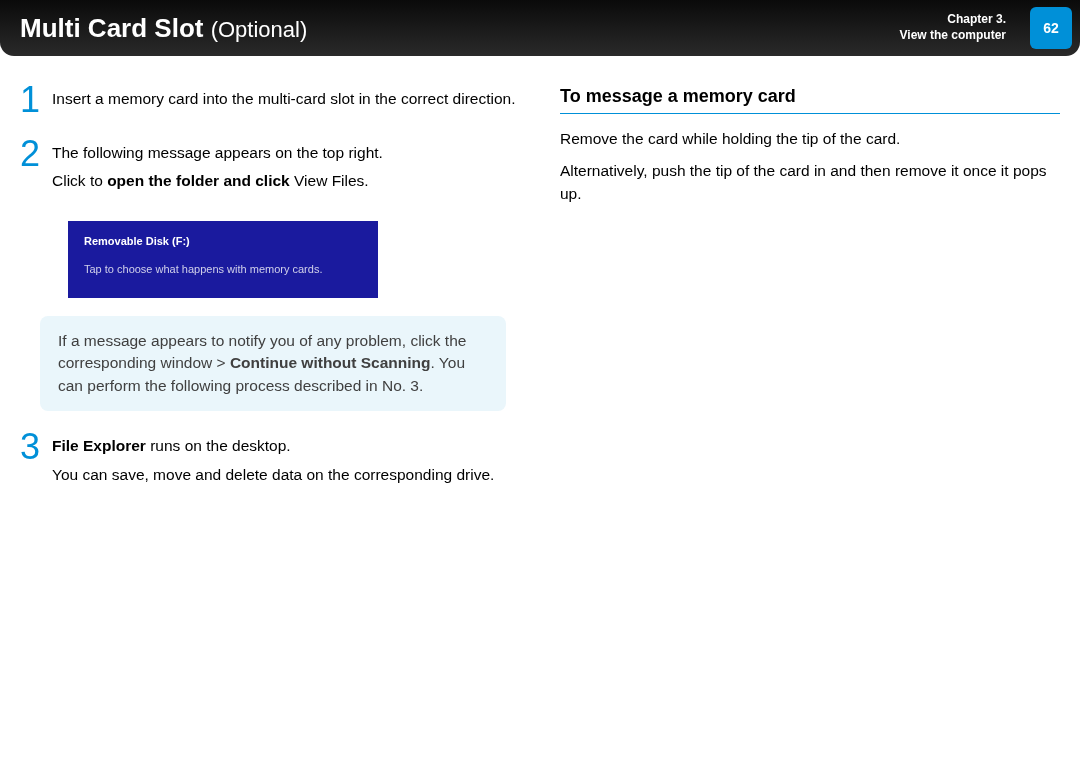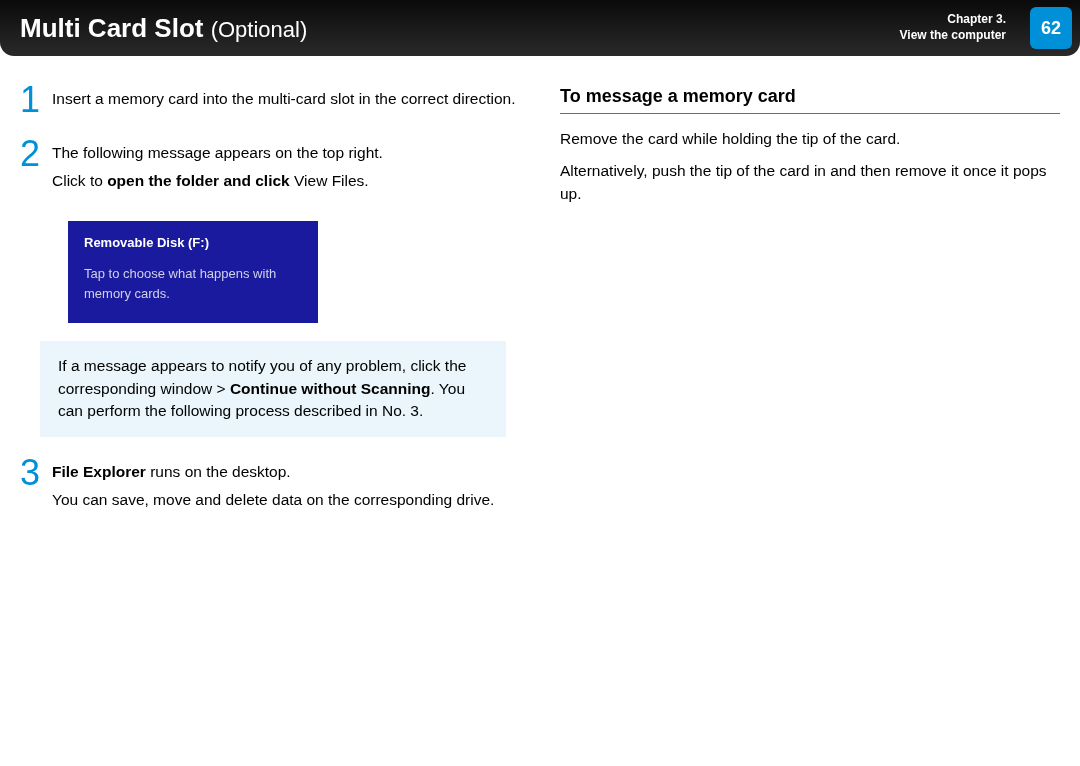--- a/index.html
+++ b/index.html
@@ -46,21 +46,21 @@
       padding-right: 8px;
     }
     .page-badge {
       background: #0090d8;
       color: #fff;
       width: 42px;
       height: 42px;
       display: flex;
       align-items: center;
       justify-content: center;
-      font-size: 18px;
+      font-size: 14px;
       font-weight: bold;
       border-radius: 6px;
       margin-right: 8px;
     }
     .content {
       display: flex;
       padding: 30px 20px 0 20px;
       gap: 40px;
     }
     .left-col {
@@ -93,39 +93,40 @@
       padding-top: 2px;
     }
     .step-text p {
       margin-bottom: 6px;
     }
     .toast {
       background: #1a1a9e;
       color: #fff;
       padding: 12px 16px 20px 16px;
       margin: 8px 0 18px 48px;
-      width: 250px;
-      font-size: 13px;
+      width: 310px;
+      font-size: 11px;
       line-height: 1.5;
     }
     .toast-title {
       font-weight: bold;
       margin-bottom: 2px;
     }
     .toast-body {
       color: #d0d0ea;
       margin-top: 12px;
     }
     .note-box {
       background: #eaf6fb;
       padding: 14px 18px;
       margin: 0 14px 22px 20px;
       font-size: 15.5px;
       line-height: 1.45;
-      color: #000000;
+      color: #404040;
+      border-radius: 8px;
     }
     .section-heading {
       font-size: 18px;
       font-weight: bold;
       color: #000;
       border-bottom: 1.5px solid #0090d8;
       padding-bottom: 6px;
       margin-bottom: 14px;
     }
     .para {

